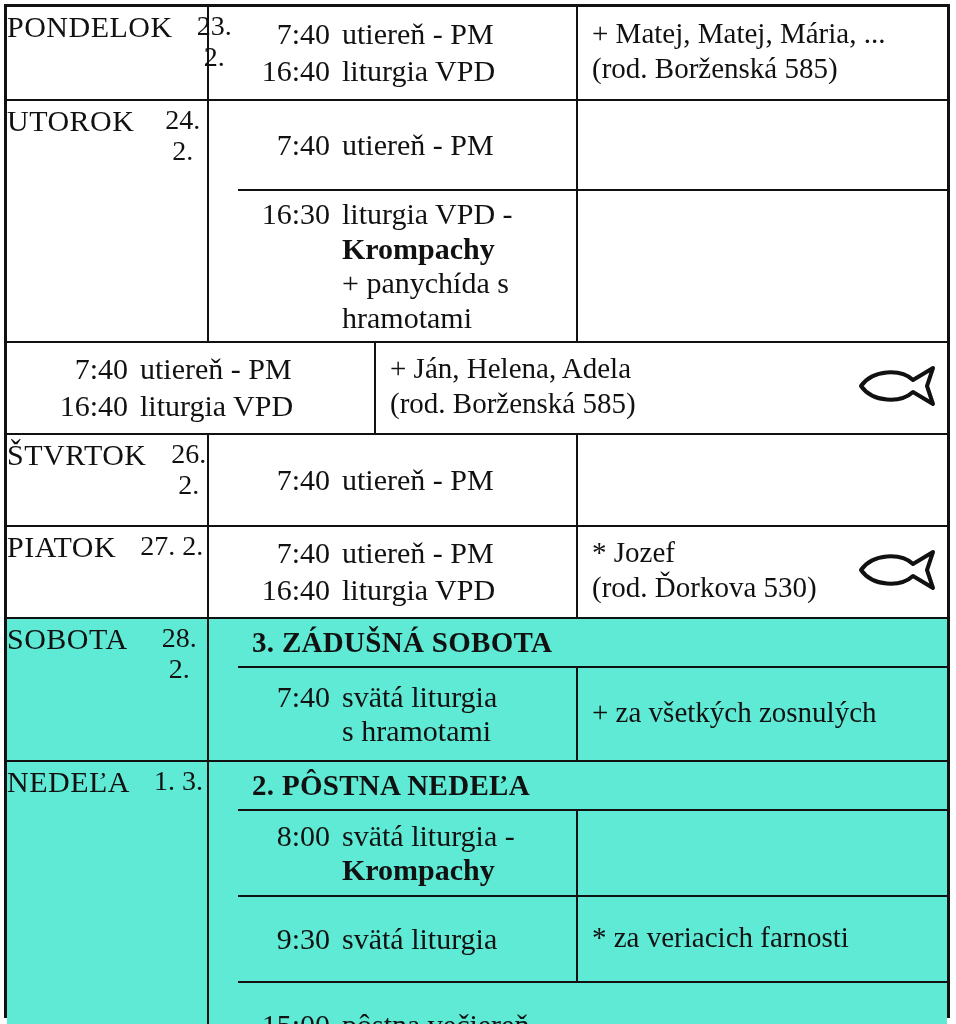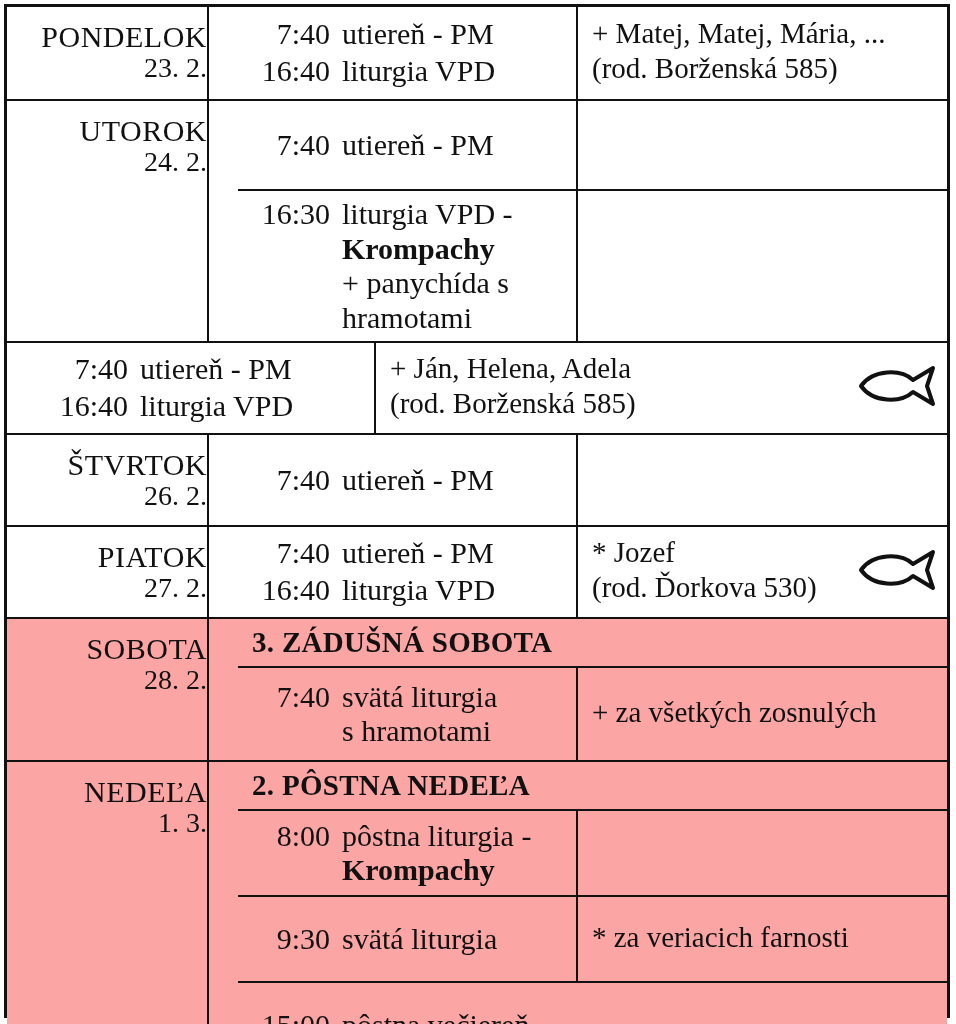--- a/index.html
+++ b/index.html
@@ -32,24 +32,24 @@
     box-sizing: border-box;
   }
   .row:last-child { border-bottom: none; }
 
   .daycell {
     width: 202px;
     flex: 0 0 202px;
     border-right: 2px solid #111111;
     box-sizing: border-box;
     display: flex;
-    flex-direction: column;
-    align-items: flex-end;
+    flex-direction: row;
+    align-items: flex-start;
     justify-content: flex-start;
-    padding-top: 14px;
+    padding-top: 4px;
   }
   .dayname {
     font-size: 30px;
     letter-spacing: 0.5px;
     line-height: 1.08;
     text-align: center;
   }
   .daydate {
     font-size: 28px;
     line-height: 1.1;
@@ -129,21 +129,21 @@
 
   .banner {
     font-size: 29px;
     font-weight: bold;
     padding: 7px 0 7px 14px;
     border-bottom: 2px solid #111111;
     box-sizing: border-box;
     letter-spacing: 0.3px;
   }
 
-  .shaded { background: #fca5a5; }
+  .shaded { background: #5eead4; }
 
   .hcell-1 { min-height: 92px; }
   .hcell-2 { min-height: 90px; }
   .hcell-3 { min-height: 84px; }
   .hcell-4 { min-height: 90px; }
   .hcell-5 { min-height: 90px; }
   .hcell-6 { min-height: 90px; }
   .hcell-7 { min-height: 92px; }
   .hcell-8 { min-height: 86px; gap: 30px; }
   .hcell-9 { min-height: 86px; }
@@ -318,21 +318,21 @@
       <div class="dayname">NEDEĽA</div>
       <div class="daydate">1. 3.</div>
     </div>
     <div class="right">
       <div class="banner">2. PÔSTNA NEDEĽA</div>
       <div class="subrow hcell-8">
         <div class="timecol stack">
           <div class="tline">
             <span class="t">8:00</span>
             <span class="d">
-              <span>pôstna liturgia - </span><br>
+              <span>svätá liturgia - </span><br>
               <span class="bold">Krompachy</span>
             </span>
           </div>
         </div>
         <div class="intcol">
           <span class="txt"></span>
         </div>
       </div>
       <div class="subrow hcell-9">
         <div class="timecol">

